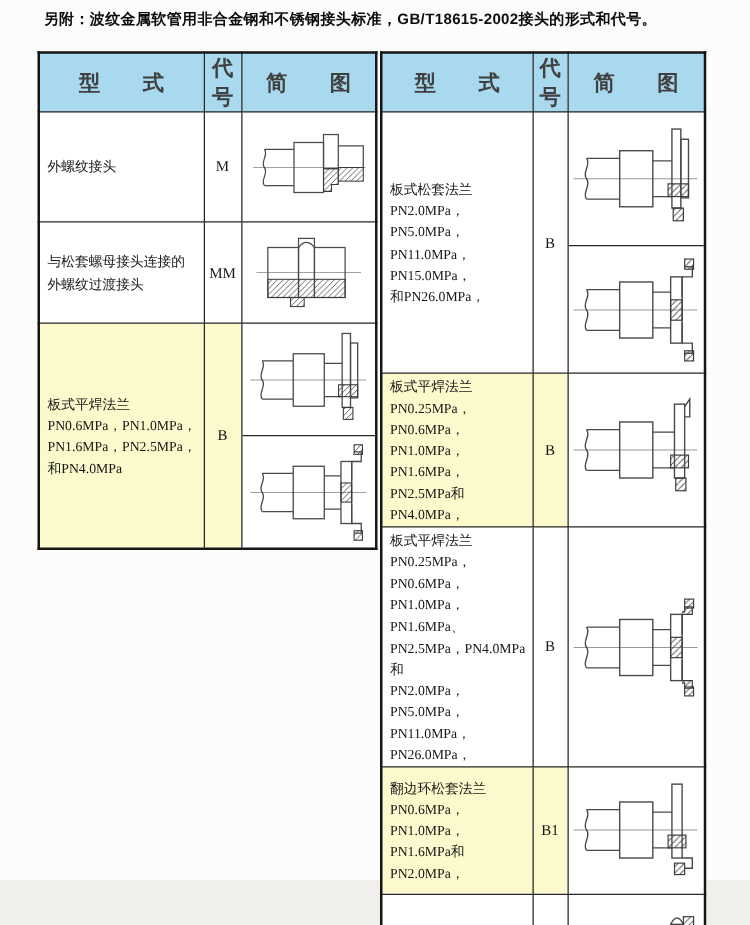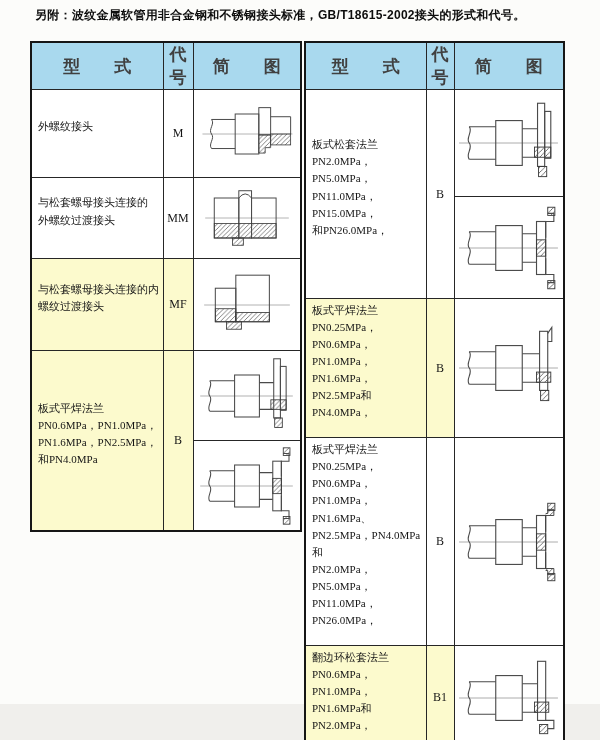--- a/index.html
+++ b/index.html
@@ -18,21 +18,21 @@
   table{border-collapse:collapse;table-layout:fixed;background:#fff;position:absolute;top:41px;}
   table.lt{left:30px;width:270px;}
   table.rt{left:304px;width:259px;}
   table{border:2px solid #161616;}
   th,td{border:1px solid #262626;padding:0;vertical-align:middle;}
   th{
     background:#a9d9ee;height:24px;font-size:17px;font-weight:700;color:#404040;
     text-align:center;font-family:"Liberation Sans", sans-serif;
   }
   td.type{
-    padding:3px 2px 16px 6px;font-size:11px;line-height:1.55;
+    padding:3px 2px 0 6px;font-size:11px;line-height:1.55;
     white-space:pre-line;font-family:"Liberation Serif", serif;color:#161616;
     background:#fff;
   }
   td.code{
     text-align:center;font-family:"Liberation Serif", serif;font-size:12px;color:#161616;
     background:#fff;
   }
   tr.hl td.type, tr.hl td.code{background:#fcfacd;}
   td.diag{background:#fff;text-align:center;}
   td.diag svg{display:block;margin:0 auto;}
@@ -96,35 +96,20 @@
           <line class="cl" x1="6" y1="44" x2="98" y2="44"></line>
           <rect class="ln" x="16" y="22" width="27" height="44"></rect>
           <rect class="ln" x="43" y="14" width="14" height="52"></rect>
           <path class="ln" d="M43 22 q7 -9 14 0"></path>
           <rect class="ln" x="57" y="22" width="27" height="44"></rect>
           <rect class="hx" x="16" y="50" width="68" height="16"></rect>
           <rect class="hx" x="36" y="66" width="12" height="8"></rect>
         </svg>
       </td>
     </tr>
-    <tr class="hl" style="height:92px">
-      <td class="type">与松套螺母接头连接的内
-螺纹过渡接头</td>
-      <td class="code">MF</td>
-      <td class="diag">
-        <svg width="104" height="82" viewBox="0 0 104 88">
-          <line class="cl" x1="6" y1="44" x2="98" y2="44"></line>
-          <rect class="ln" x="18" y="26" width="22" height="36"></rect>
-          <rect class="ln" x="40" y="12" width="36" height="50"></rect>
-          <rect class="hx" x="18" y="48" width="22" height="14"></rect>
-          <rect class="hx" x="40" y="52" width="36" height="10"></rect>
-          <rect class="hx" x="30" y="62" width="16" height="8"></rect>
-        </svg>
-      </td>
-    </tr>
     <tr class="hl" style="height:180px">
       <td class="type">板式平焊法兰
 PN0.6MPa，PN1.0MPa，
 PN1.6MPa，PN2.5MPa，
 和PN4.0MPa</td>
       <td class="code">B</td>
       <td class="diag">
         <div class="sub" style="height:89px">
           <svg width="104" height="84" viewBox="0 0 104 88">
             <line class="cl" x1="3" y1="44" x2="100" y2="44"></line>

